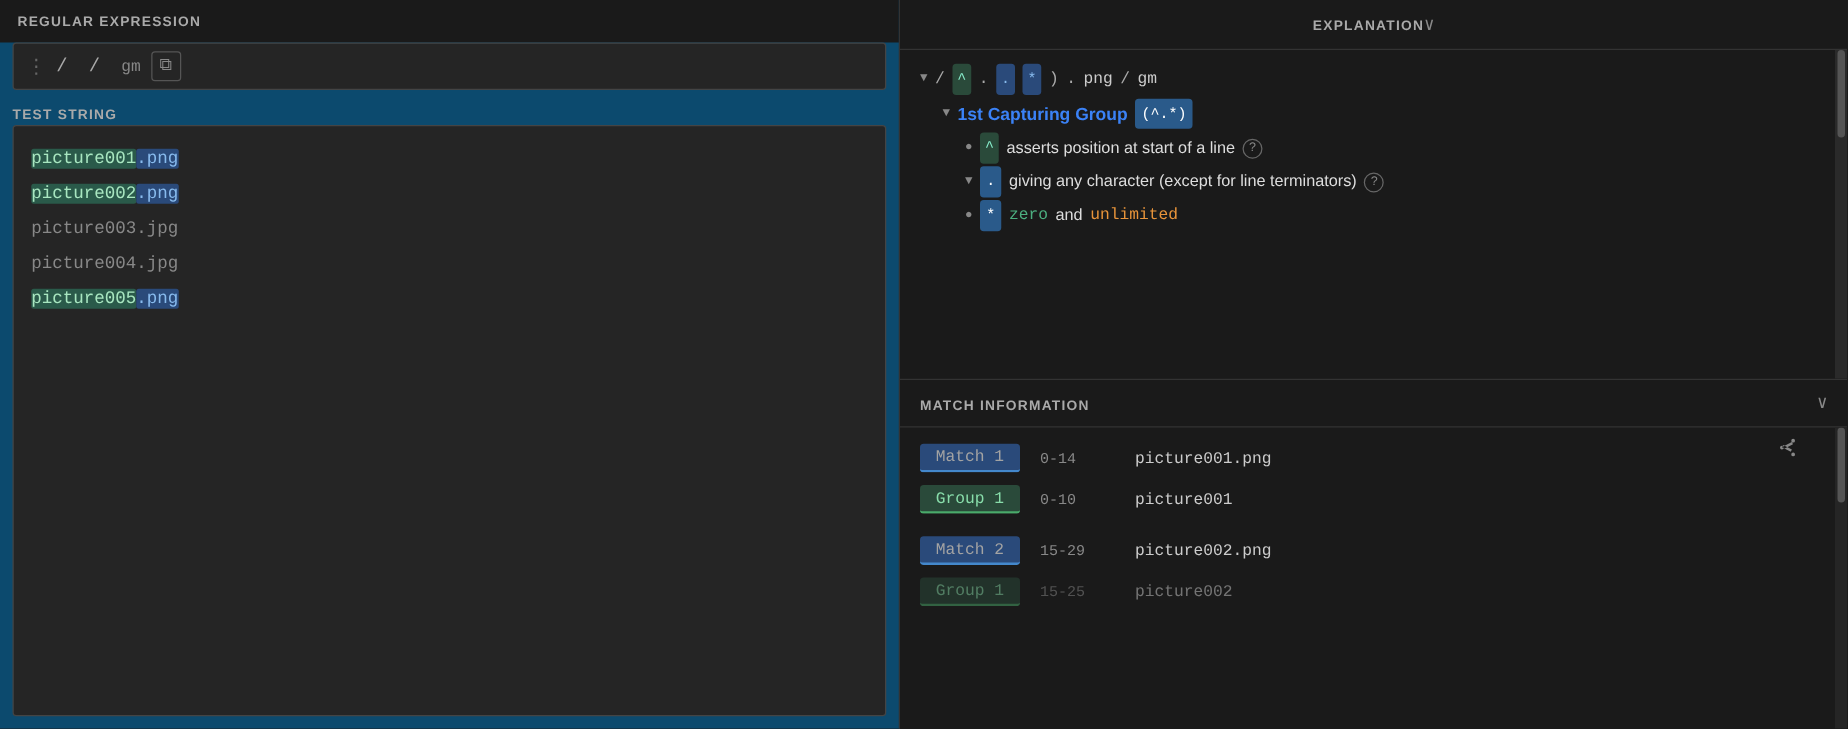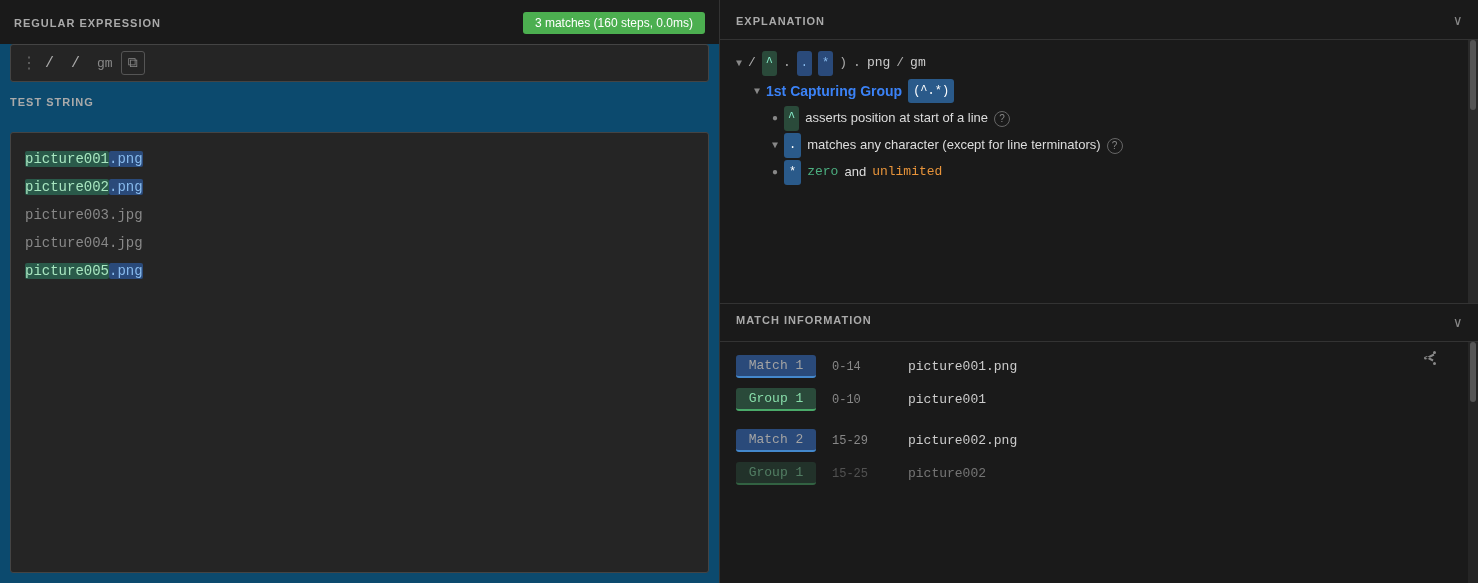--- a/index.html
+++ b/index.html
@@ -105,21 +105,21 @@
       padding: 0 10px 10px 10px;
     }
 
     .test-string-title {
       color: #aaa;
       font-size: 11px;
       font-family: Arial, sans-serif;
       letter-spacing: 1px;
       font-weight: 600;
       text-transform: uppercase;
-      margin-bottom: 24px;
+      margin-bottom: 2px;
       padding-top: 6px;
     }
 
     .test-string-area {
       flex: 1;
       background: #252525;
       border: 1px solid #444;
       border-radius: 3px;
       padding: 12px 14px;
       line-height: 2.0;
@@ -151,21 +151,21 @@
       flex: 1;
       background: #1a1a1a;
       display: flex;
       flex-direction: column;
       overflow: hidden;
     }
 
     .explanation-header {
       display: flex;
       align-items: center;
-      justify-content: space-between;
+      justify-content: center;
       padding: 12px 16px 10px 16px;
       border-bottom: 1px solid #333;
     }
 
     .explanation-title {
       color: #aaa;
       font-size: 11px;
       font-family: Arial, sans-serif;
       letter-spacing: 1px;
       font-weight: 600;
@@ -258,21 +258,21 @@
     
     .match-info-section {
       border-top: 1px solid #333;
       height: 280px;
       display: flex;
       flex-direction: column;
     }
 
     .match-info-header {
       display: flex;
-      align-items: flex-start;
+      align-items: flex-end;
       justify-content: space-between;
       padding: 10px 16px 10px 16px;
       border-bottom: 1px solid #333;
     }
 
     .match-info-title {
       color: #aaa;
       font-size: 11px;
       font-family: Arial, sans-serif;
       letter-spacing: 1px;
@@ -355,21 +355,20 @@
       border-radius: 3px;
       position: absolute;
     }
   </style>
 </head>
 <body>
 
 <div class="left-panel">
   <div class="left-header">
     <span class="section-title">REGULAR EXPRESSION</span>
-    <span class="matches-badge">3 matches (160 steps, 0.0ms)</span>
   </div>
 
   <div class="regex-input-row">
     <span class="regex-dots">⋮</span>
     <span class="regex-slash">/</span>
     <span class="regex-slash">&nbsp;/&nbsp;</span>
     <span class="regex-flags">gm</span>
     <span class="copy-icon-btn">⧉</span>
   </div>
 
@@ -424,21 +423,21 @@
       <div class="exp-row indent2">
         <span class="tree-bullet">●</span>
         <span class="exp-regex-green-small">^</span>
         <span class="exp-label">asserts position at start of a line</span>
         <span class="help-icon">?</span>
       </div>
 
       <div class="exp-row indent2">
         <span class="tree-arrow">▼</span>
         <span class="exp-regex-box">.</span>
-        <span class="exp-label">matches any character (except for line terminators)</span>
+        <span class="exp-label">giving any character (except for line terminators)</span>
         <span class="help-icon">?</span>
       </div>
 
       <div class="exp-row indent2">
         <span class="tree-bullet">●</span>
         <span class="exp-regex-box">*</span>
         <span class="color-green">zero</span>
         <span class="exp-label">and</span>
         <span class="color-orange">unlimited</span>
       </div>

